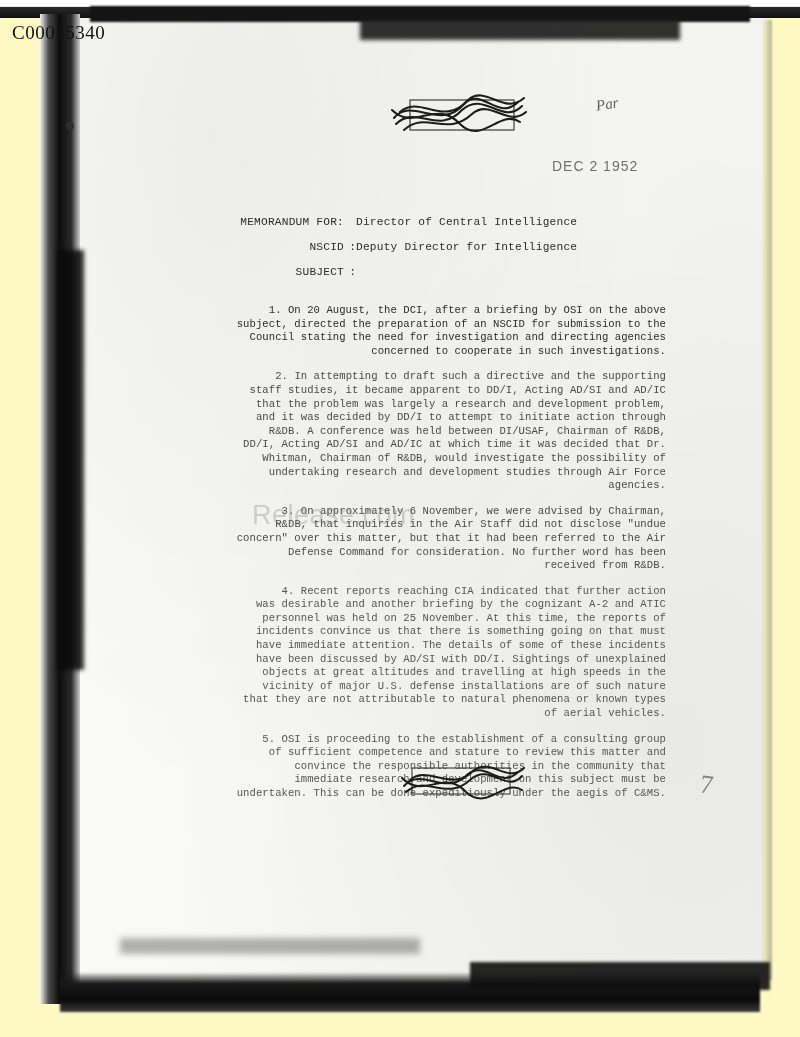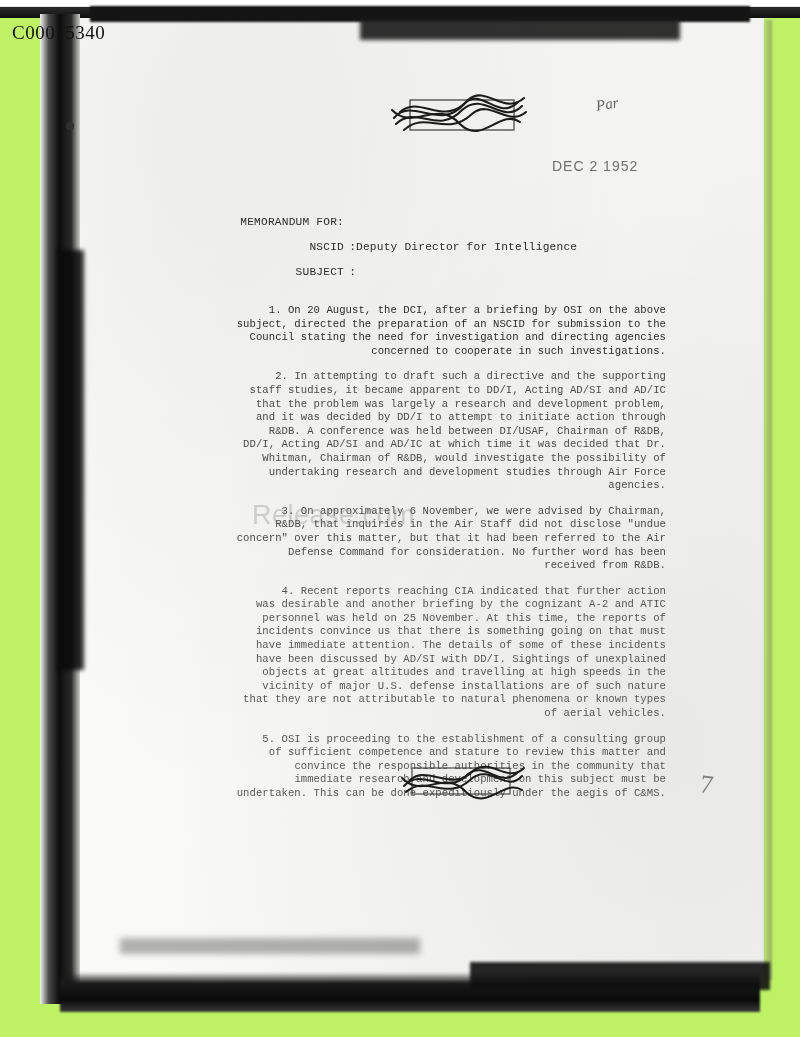--- a/index.html
+++ b/index.html
@@ -13,21 +13,21 @@
     position: relative;
     overflow: hidden;
     font-family: "Liberation Sans", sans-serif;
   }
 
   
   #scan {
     position: absolute;
     left: 0; top: 0;
     width: 800px; height: 1037px;
-    background: #bef264;
+    background: #fef9c3;
   }
 
   
   .paper {
     position: absolute;
     left: 74px; top: 18px;
     width: 690px; height: 965px;
     background:
       radial-gradient(ellipse at 20% 12%, rgba(0,0,0,0.05), rgba(0,0,0,0) 55%),
       radial-gradient(ellipse at 85% 75%, rgba(0,0,0,0.045), rgba(0,0,0,0) 60%),
@@ -247,20 +247,21 @@
       </g>
     </svg>
   </div>
 
   <div class="scribble" id="initials-right">Par</div>
 
   <div class="typed" id="header-block">
     <div class="hrow">
       <span class="lbl">MEMORANDUM FOR:</span>
       <span class="colon"></span>
+      <span class="val">Director of Central Intelligence</span>
     </div>
     <div class="hrow">
       <span class="lbl">NSCID</span>
       <span class="colon">:</span>
       <span class="val">Deputy Director for Intelligence</span>
     </div>
     <div class="hrow">
       <span class="lbl">SUBJECT</span>
       <span class="colon">:</span>
     </div>

